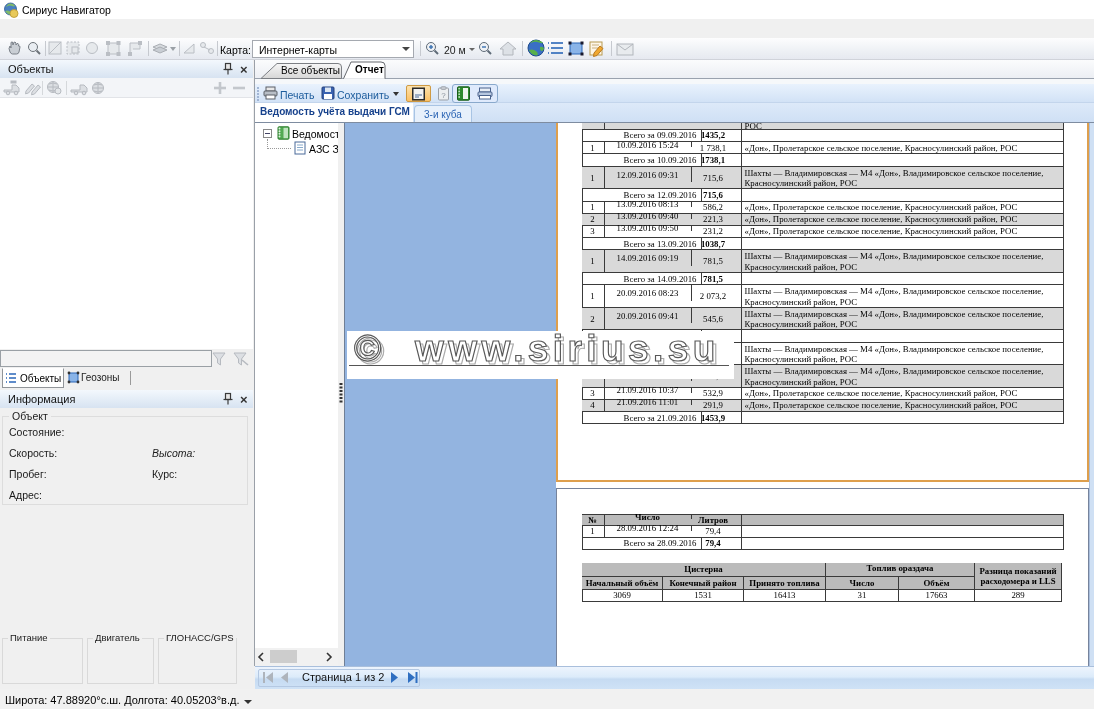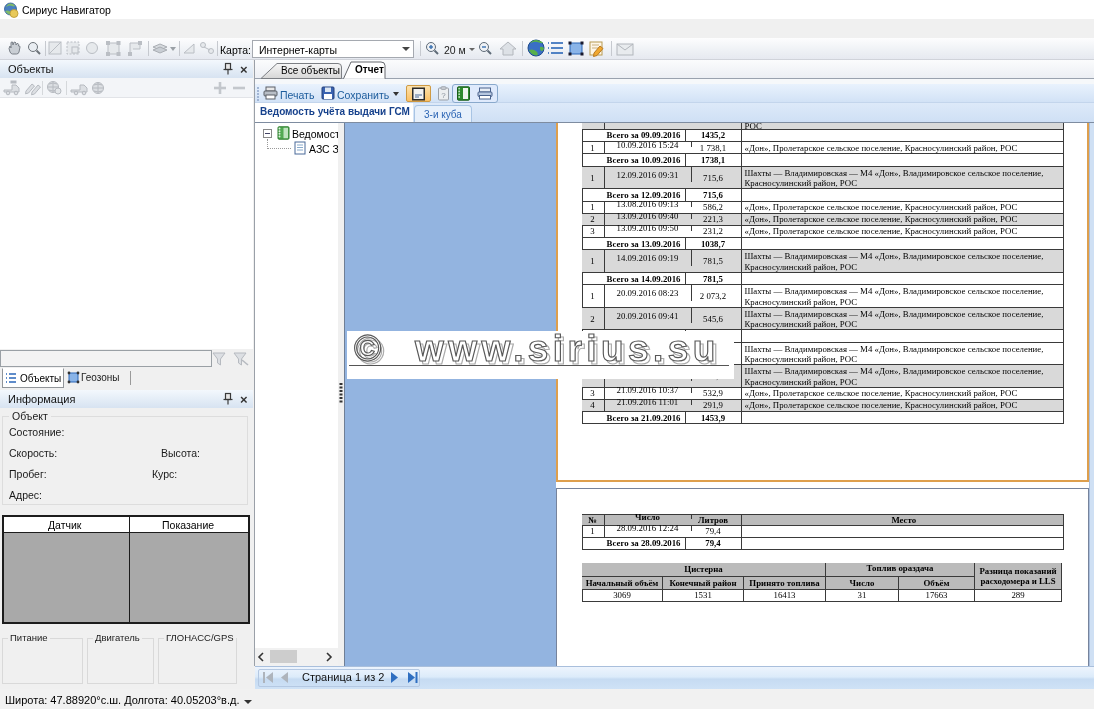--- a/index.html
+++ b/index.html
@@ -64,21 +64,21 @@
 #pgroup { position:absolute; left:3px; top:2px; width:162px; height:18px; border:1px solid #b4c8e2; border-radius:2px; }
 #bottomstrip { left:0; top:689px; width:1094px; height:20px; background:#f1f1f1; }
 
 #page1 { position:absolute; left:211px; top:-16px; width:533px; height:375px; background:#fff; border:2px solid #de9f4d; }
 #page2 { position:absolute; left:211px; top:364.5px; width:533px; height:302px; background:#fff; border:1.5px solid #76839c; border-bottom:none; }
 #pagegap { position:absolute; left:211px; top:359px; width:533px; height:5.5px; background:#ffffff; }
 
 .rrow { position:absolute; left:236.5px; width:481.5px; border-bottom:1px solid #3a3a3a; font-family:"Liberation Serif", serif; font-size:8.8px; color:#000; }
 .rrow .c1 { position:absolute; left:0; top:0; bottom:0; width:23px; border-right:1px solid #3a3a3a; text-align:center; }
 .rrow .c2 { position:absolute; left:23px; top:0; bottom:6px; width:87px; border-right:1px solid #3a3a3a; text-align:left; }
-.rrow .c12 { position:absolute; left:0; top:0; bottom:0; width:104px; border-right:1px solid #3a3a3a; text-align:right; font-weight:bold; padding-right:4px; }
+.rrow .c12 { position:absolute; left:0; top:0; bottom:0; width:120px; border-right:1px solid #3a3a3a; text-align:right; font-weight:normal; padding-right:4px; }
 .rrow .c3 { position:absolute; left:104px; top:0; bottom:0; width:56px; border-right:1px solid #3a3a3a; text-align:center; }
 .rrow .c4 { position:absolute; left:160px; top:0; bottom:0; width:321.5px; padding-left:3px; }
 .gray { background:#d9d9d9; }
 .gray2 { background:#bbbbbb; }
 .rrow .vc { display:flex; align-items:center; justify-content:center; }
 .rrow .c12.vc { justify-content:flex-end; }
 .rrow .c4.vc { justify-content:flex-start; }
 #watermark { left:347px; top:330.5px; width:387px; height:48px; background:#ffffff; overflow:hidden; }
 .wm { position:absolute; font-size:37px; font-weight:bold; letter-spacing:4.4px; color:#fff; white-space:nowrap;
   -webkit-text-stroke:1.15px #585858; }
@@ -119,30 +119,24 @@
   </div>
   <div class="panelhdr" id="infohdr">
       <span class="t">Информация</span>
       <span class="hx" style="left:240px">×</span>
     </div>
   <div class="abs" id="objbox"></div>
   <div id="info-lbls">
     <span style="left:9px; top:410px; background:#f0f0f0; padding:0 3px;">Объект</span>
     <span style="left:9px; top:426px;">Состояние:</span>
     <span style="left:9px; top:447px;">Скорость:</span>
-    <span style="left:161px; top:447px;">Высота:</span>
+    <span style="left:152px; top:447px;font-style:italic;">Высота:</span>
     <span style="left:9px; top:468px;">Пробег:</span>
     <span style="left:152px; top:468px;">Курс:</span>
     <span style="left:9px; top:489px;">Адрес:</span>
-  </div>
-  <div class="abs" id="sensortable">
-    <span style="position:absolute; left:44px; top:2px; font-size:10.5px;">Датчик</span>
-    <span style="position:absolute; left:158px; top:2px; font-size:10.5px;">Показание</span>
-    <div id="sensorbody"></div>
-    <div id="sensordiv"></div>
   </div>
   <div class="gbox" style="left:2px; width:81px;"></div>
   <div class="gbox" style="left:87px; width:67px;"></div>
   <div class="gbox" style="left:158px; width:79px;"></div>
   <span class="glabel" style="left:8px;">Питание</span>
   <span class="glabel" style="left:93px;">Двигатель</span>
   <span class="glabel" style="left:164px;">ГЛОНАСС/GPS</span>
   <div class="abs" id="statusl">Широта: 47.88920°с.ш. Долгота: 40.05203°в.д.</div>
   <div class="abs" id="statusarrow"></div>
 
@@ -223,21 +217,21 @@
           <div class="c3 vc" style="font-weight:bold">
             <span>715,6</span>
           </div>
           <div class="c4"></div>
         </div>
         <div class="rrow" style="top:78.69999999999999px;height:12.100000000000023px">
           <div class="c1 vc">
             <span>1</span>
           </div>
           <div class="c2 vc">
-            <span>13.08.2016 09:13</span>
+            <span>13.09.2016 08:13</span>
           </div>
           <div class="c3 vc">
             <span>586,2</span>
           </div>
           <div class="c4 vc">
             <span>«Дон»,  Пролетарское  сельское  поселение,  Красносулинский  район,  РОС</span>
           </div>
         </div>
         <div class="rrow gray" style="top:90.80000000000001px;height:12.099999999999994px">
           <div class="c1 vc">
@@ -395,23 +389,20 @@
         <div style="position:absolute;left:718px;top:390.5px;width:1px;height:36.5px;background:#3a3a3a"></div>
         <div class="rrow gray2" style="top:390.5px;height:12.5px;border-top:1px solid #3a3a3a">
           <div class="c1 vc" style="font-weight:bold">
             <span>№</span>
           </div>
           <div class="c2 vc" style="font-weight:bold">
             <span>Число</span>
           </div>
           <div class="c3 vc" style="font-weight:bold">
             <span>Литров</span>
-          </div>
-          <div class="c4 vc" style="font-weight:bold;justify-content:center">
-            <span>Место</span>
           </div>
         </div>
         <div class="rrow" style="top:403px;height:11.5px">
           <div class="c1 vc">
             <span>1</span>
           </div>
           <div class="c2 vc">
             <span>28.09.2016 12:24</span>
           </div>
           <div class="c3 vc">

